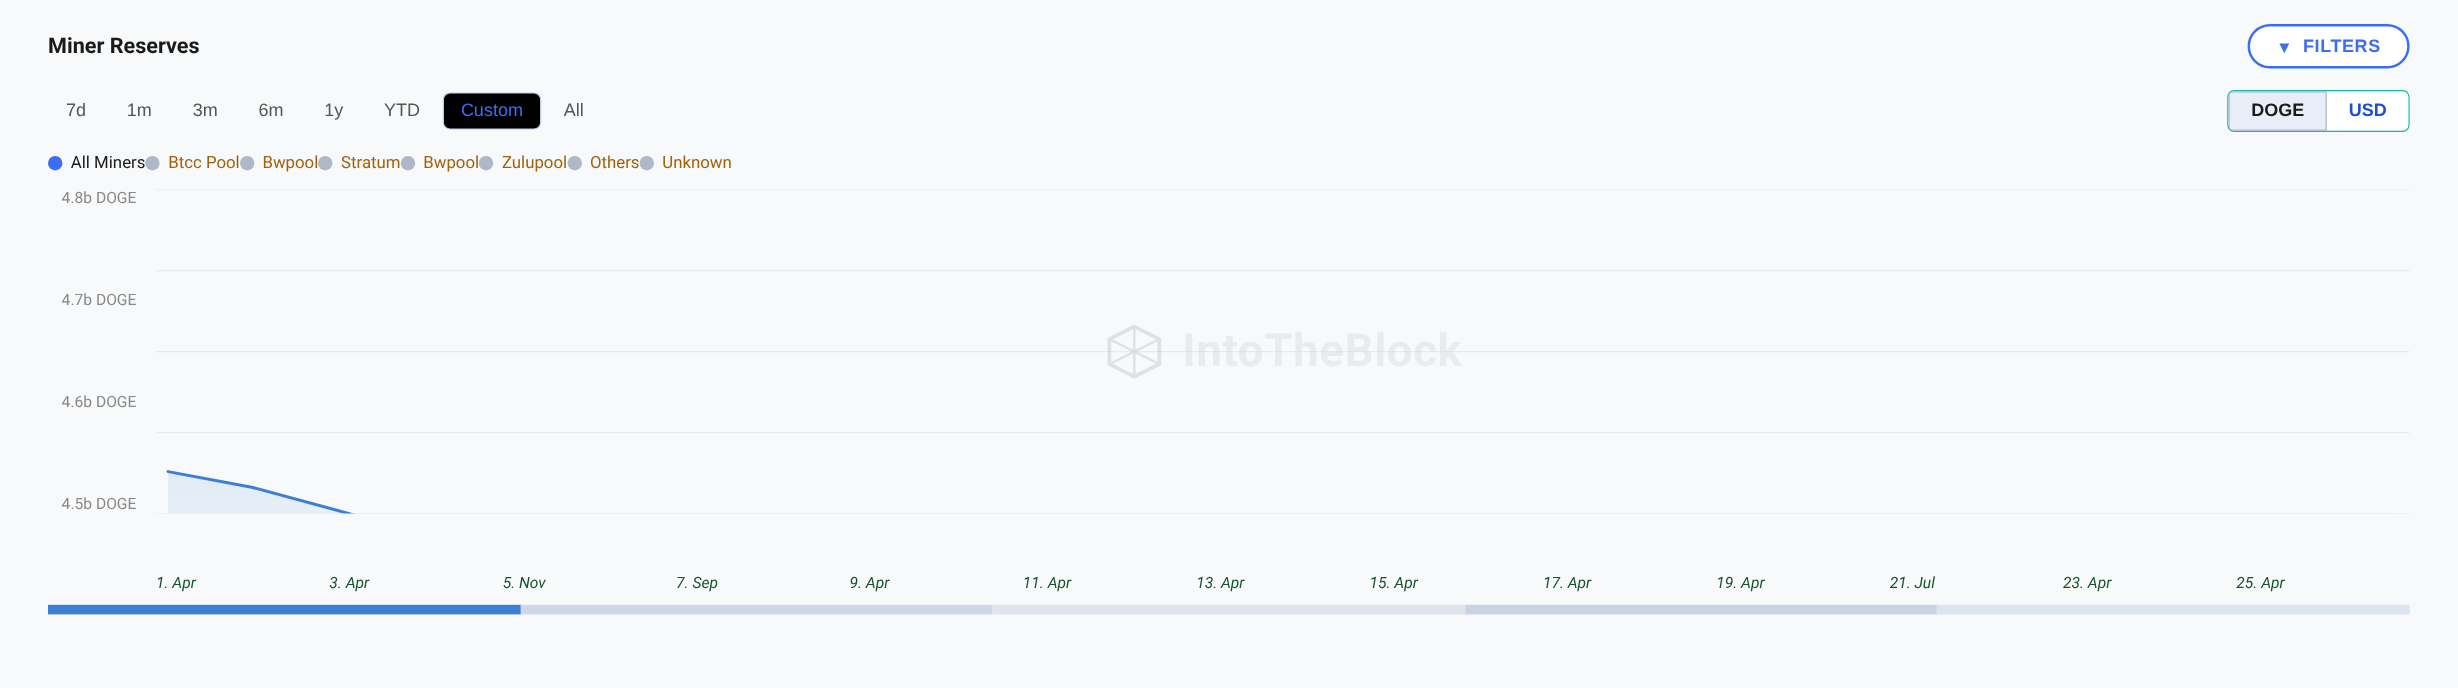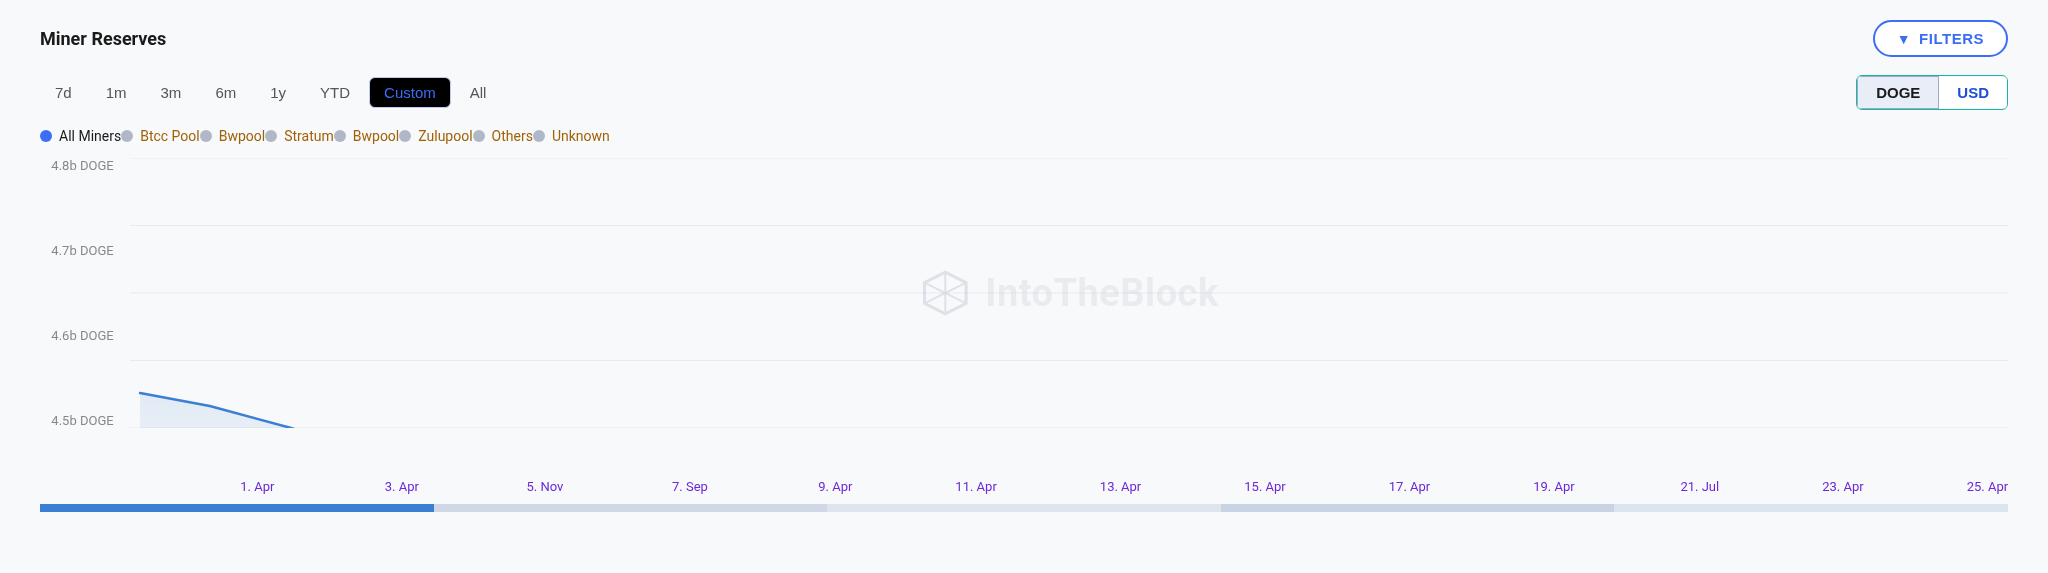--- a/index.html
+++ b/index.html
@@ -130,23 +130,24 @@
       height: 270px;
     }
     .x-labels {
       display: flex;
       justify-content: space-between;
       padding-left: 90px;
       margin-top: 6px;
     }
     .x-label {
       font-size: 13px;
-      color: #6d28d9;
-      text-align: right;
+      color: #14532d;
+      text-align: left;
       flex: 1;
+      font-style: italic;
     }
     .watermark {
       position: absolute;
       top: 50%;
       left: 50%;
       transform: translate(-50%, -50%);
       color: #d0d4db;
       font-size: 38px;
       font-weight: 700;
       display: flex;

